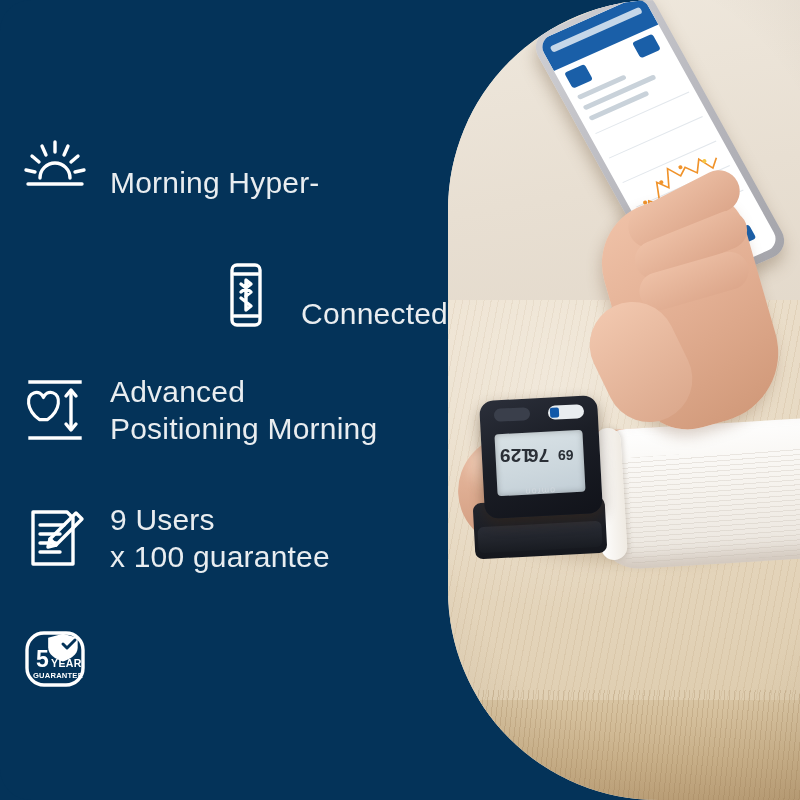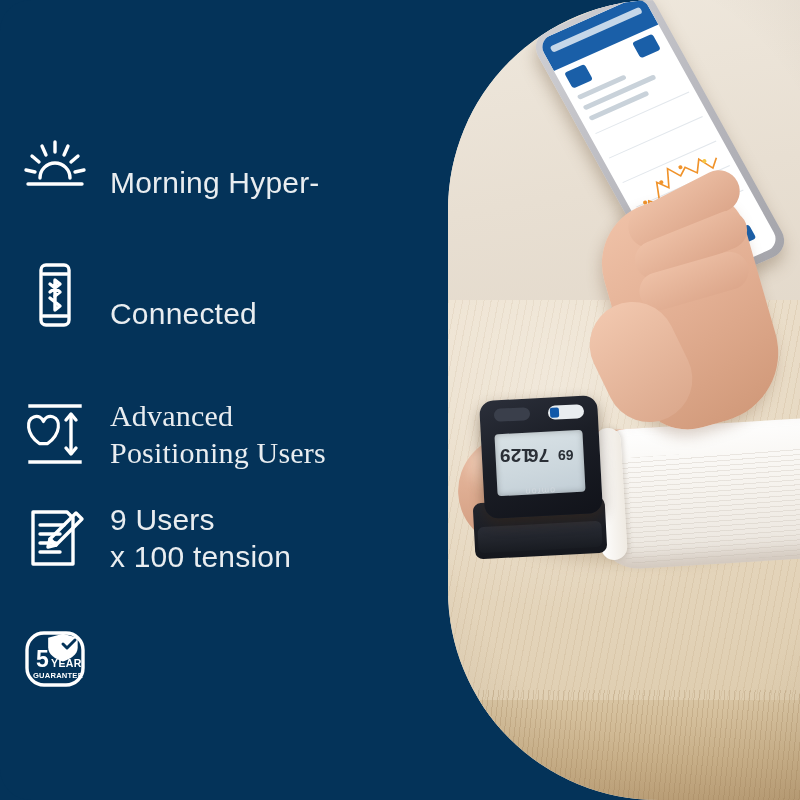--- a/index.html
+++ b/index.html
@@ -15,22 +15,22 @@
   .features{position:absolute;left:0;top:0;width:448px;height:800px;}
   .feature-row{position:absolute;left:0;width:448px;display:flex;align-items:center;}
   .icon-wrap{width:110px;min-width:110px;display:flex;justify-content:center;align-items:center;}
   .feat-text{
     color:#e9edf0;font-weight:300;letter-spacing:.2px;
     font-size:30px;line-height:37px;white-space:pre-line;
   }
   .feat-text .l2{display:block;}
 
   .r1{top:118px;height:92px;}
-  .r2{top:255px;height:80px;}
-  .r3{top:388px;height:92px;font-family:Liberation Serif, serif;}
+  .r2{top:255px;height:80px;justify-content:flex-end;}
+  .r3{top:364px;height:92px;}
   .r4{top:492px;height:92px;}
   .r5{top:618px;height:80px;}
 
   svg{display:block;overflow:visible;}
   .st{fill:none;stroke:#ffffff;stroke-width:3.4;stroke-linecap:round;stroke-linejoin:round;}
   .st-sq{fill:none;stroke:#ffffff;stroke-width:3.4;stroke-linecap:square;stroke-linejoin:miter;}
   .fillw{fill:#ffffff;}
 
   
   .badge-5{font-size:23px;font-weight:bold;fill:#ffffff;font-family:"Liberation Sans",sans-serif;}
@@ -183,39 +183,39 @@
           <line class="st-sq" x1="4" y1="5" x2="54" y2="5"></line>
           <line class="st-sq" x1="4" y1="61" x2="54" y2="61"></line>
           <path class="st" d="M21 55 C6 44 7 29 15 26 C20 24 24 27 25.5 31 C27 27 31 24 36 26 C44 29 45 44 30 55 Z" transform="translate(-6,-8) scale(0.92)"></path>
           <line class="st" x1="45" y1="14" x2="45" y2="52"></line>
           <polyline class="st" points="40,19 45,13 50,19"></polyline>
           <polyline class="st" points="40,47 45,53 50,47"></polyline>
         </svg>
       </div>
       <div class="feat-text">
         <span>Advanced</span>
-        <span class="l2">Positioning Users</span>
+        <span class="l2">Positioning Morning</span>
       </div>
     </div>
 
     <div class="feature-row r4">
       <div class="icon-wrap">
         <svg width="58" height="62" viewBox="0 0 58 62" aria-hidden="true">
           <path class="st" d="M7 5 H41 L47 11 V57 H7 Z"></path>
           <line class="st" x1="14" y1="18" x2="38" y2="18"></line>
           <line class="st" x1="14" y1="27" x2="34" y2="27"></line>
           <line class="st" x1="14" y1="36" x2="30" y2="36"></line>
           <line class="st" x1="14" y1="45" x2="34" y2="45"></line>
           <path class="st" d="M50 6 L56 12 L30 38 L22 40 L24 32 Z"></path>
           <line class="st" x1="24" y1="32" x2="30" y2="38"></line>
         </svg>
       </div>
       <div class="feat-text">
         <span>9 Users</span>
-        <span class="l2">x 100 tension</span>
+        <span class="l2">x 100 guarantee</span>
       </div>
     </div>
 
     <div class="feature-row r5">
       <div class="icon-wrap">
         <svg width="72" height="66" viewBox="0 0 72 66" aria-hidden="true">
           <rect class="st" x="8" y="8" width="56" height="52" rx="17"></rect>
           <path class="fillw" d="M44 7 L62 12 V24 C62 33 53 38 44 41 C35 38 26 33 26 24 V12 Z" transform="translate(-2,-2) scale(0.82) translate(12,6)"></path>
           <polyline points="44,19 48,23 56,15" fill="none" stroke="#043359" stroke-width="3" stroke-linecap="round" stroke-linejoin="round"></polyline>
           <text class="badge-5" x="17" y="42">5</text>

